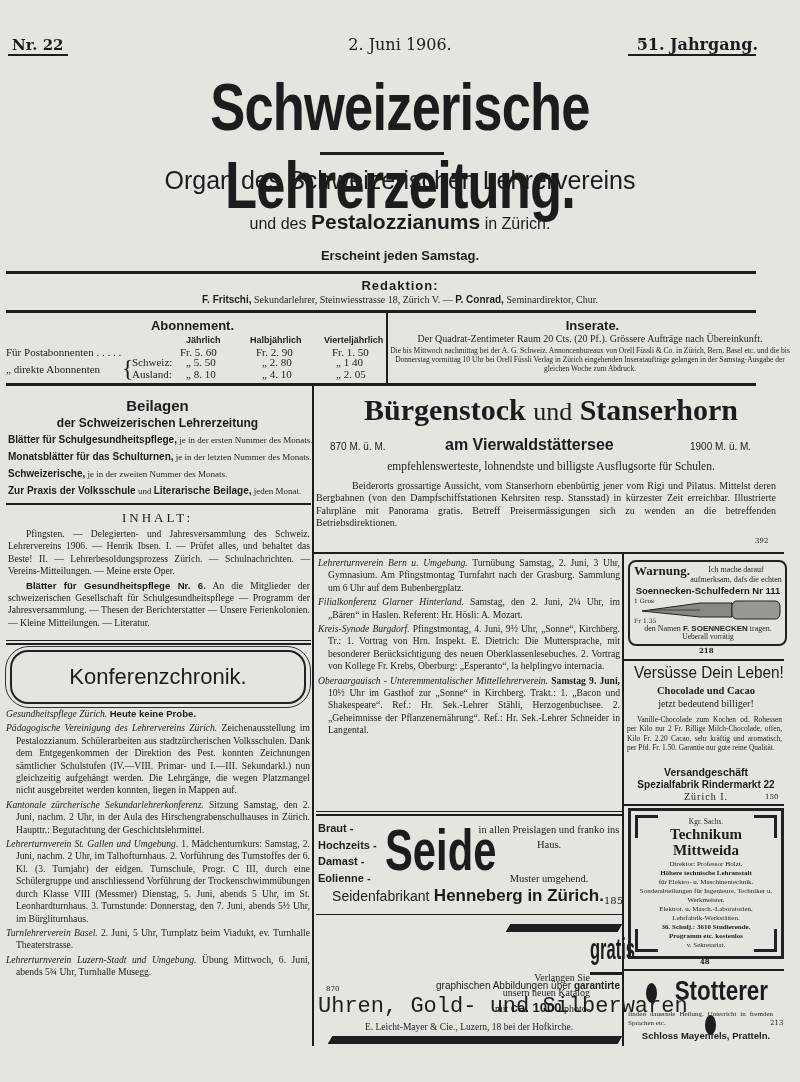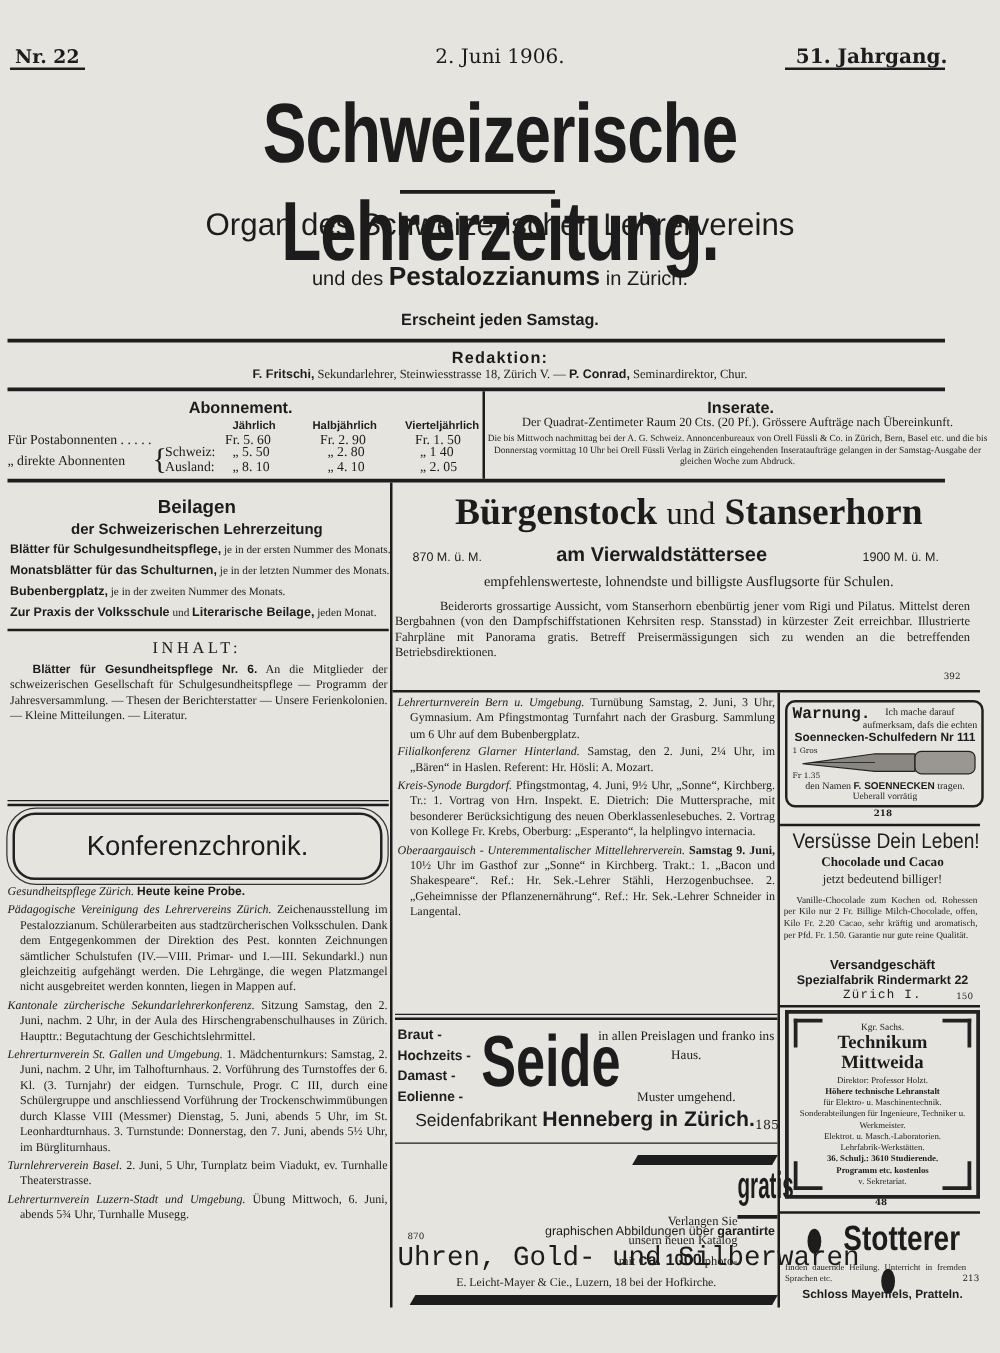--- a/index.html
+++ b/index.html
@@ -129,27 +129,28 @@
 <div class="abs" id="ins-title">Inserate.</div>
 <div class="abs" id="ins-line1">Der Quadrat-Zentimeter Raum 20 Cts. (20 Pf.). Grössere Aufträge nach Übereinkunft.</div>
 <div class="abs" id="ins-line2">Die bis Mittwoch nachmittag bei der A. G. Schweiz. Annoncenbureaux von Orell Füssli &amp; Co. in Zürich, Bern, Basel etc. und die bis Donnerstag vormittag 10 Uhr bei Orell Füssli Verlag in Zürich eingehenden Inserataufträge gelangen in der Samstag-Ausgabe der gleichen Woche zum Abdruck.</div>
 
 <div class="rule" style="left:6px;top:383px;width:750px;height:3px;"></div>
 
 <div class="abs" id="beil-title">Beilagen</div>
 <div class="abs" id="beil-sub">der Schweizerischen Lehrerzeitung</div>
 <div class="beil-item" style="top:434px;"><b>Blätter für Schulgesundheitspflege,</b> <span>je in der ersten Nummer des Monats.</span></div>
 <div class="beil-item" style="top:451px;"><b>Monatsblätter für das Schulturnen,</b> <span>je in der letzten Nummer des Monats.</span></div>
-<div class="beil-item" style="top:468px;"><b>Bubenbergplatz,</b> <span>je in der zweiten Nummer des Monats.</span></div>
+<div class="beil-item" style="top:468px;"><b>Schweizerische,</b> <span>je in der zweiten Nummer des Monats.</span></div>
 <div class="beil-item" style="top:485px;"><b>Zur Praxis der Volksschule</b> <span>und</span> <b>Literarische Beilage,</b> <span>jeden Monat.</span></div>
 
 <div class="rule" style="left:6px;top:503px;width:305px;height:2px;"></div>
 
 <div class="abs" id="inhalt-title">INHALT:</div>
 <div class="para" style="left:8px;top:528px;width:302px;">
+  <div style="text-indent:18px;">Pfingsten. — Delegierten- und Jahresversammlung des Schweiz. Lehrervereins 1906. — Henrik Ibsen. I. — Prüfet alles, und behaltet das Beste! II. — Lehrerbesoldungsprozess Zürich. — Schulnachrichten. — Vereins-Mitteilungen. — Meine erste Oper.</div>
   <div style="text-indent:18px;margin-top:2px;"><b class="sans">Blätter für Gesundheitspflege Nr. 6.</b> <span>An die Mitglieder der schweizerischen Gesellschaft für Schulgesundheitspflege — Programm der Jahresversammlung. — Thesen der Berichterstatter — Unsere Ferienkolonien. — Kleine Mitteilungen. — Literatur.</span></div>
 </div>
 <div class="rule" style="left:6px;top:640px;width:305px;height:1px;"></div>
 <div class="rule" style="left:6px;top:643px;width:305px;height:2px;"></div>
 
 <div class="abs" id="konf-box">
   <span id="konf-title">Konferenzchronik.</span>
 </div>
 
 <div class="para" style="left:6px;top:708px;width:304px;">
@@ -213,21 +214,21 @@
 </div>
 <div class="abs" style="left:590px;top:932px;font-size:30px;font-weight:bold;font-family:'Liberation Sans',sans-serif;transform:scaleX(0.55);transform-origin:left top;">gratis</div>
 <div class="rule" style="left:590px;top:972px;width:32px;height:3px;"></div>
 <div class="abs" style="left:326px;top:985px;font-size:7px;">870</div>
 <div class="abs" style="left:415px;top:980px;width:205px;text-align:right;font-size:10px;font-family:Liberation Sans, sans-serif;"><span>graphischen Abbildungen über</span> <b>garantirte</b></div>
 <div class="abs" style="left:318px;top:994px;width:302px;text-align:center;font-size:22px;font-family:Liberation Mono, monospace;white-space:nowrap;">Uhren, Gold- und Silberwaren</div>
 <div class="abs" style="left:318px;top:1022px;width:302px;text-align:center;font-size:9.5px;font-family:'Liberation Serif',serif;">E. Leicht-Mayer &amp; Cie., Luzern, 18 bei der Hofkirche.</div>
 <div class="rule" style="left:330px;top:1036px;width:290px;height:8px;transform:skewX(-30deg);"></div>
 
 <div class="abs" id="warn-box"></div>
-<div class="abs" style="left:634px;top:563px;font-size:13px;font-weight:bold;font-family:Liberation Mono, monospace;">Warnung.</div>
+<div class="abs" style="left:634px;top:563px;font-size:13px;font-weight:bold;font-family:Liberation Serif, serif;">Warnung.</div>
 <div class="abs" style="left:690px;top:565px;width:92px;font-size:8px;line-height:10px;text-align:center;font-family:'Liberation Serif',serif;">Ich mache darauf aufmerksam, dafs die echten</div>
 <div class="abs" style="left:633px;top:585px;width:150px;text-align:center;font-size:9.5px;font-weight:bold;font-family:'Liberation Sans',sans-serif;white-space:nowrap;">Soennecken-Schulfedern Nr 111</div>
 <div class="abs" style="left:634px;top:597px;font-size:6px;">1 Gros</div>
 <svg class="abs" style="left:640px;top:597px;" width="142" height="24" viewBox="0 0 142 24">
   <path d="M2 14 L60 6 L92 6 L92 20 L60 20 Z" fill="#8a8782" stroke="#222" stroke-width="1"></path>
   <rect x="92" y="4" width="48" height="18" rx="5" fill="#9a9792" stroke="#222"></rect>
   <line x1="10" y1="13" x2="60" y2="13" stroke="#222" stroke-width="0.7"></line>
 </svg>
 <div class="abs" style="left:634px;top:617px;font-size:6px;">Fr 1.35</div>
 <div class="abs" style="left:633px;top:624px;width:150px;text-align:center;font-size:8px;white-space:nowrap;font-family:'Liberation Serif',serif;"><span>den Namen</span> <b class="sans">F. SOENNECKEN</b> <span>tragen.</span></div>
@@ -236,21 +237,21 @@
 <div class="rule" style="left:624px;top:659px;width:160px;height:2px;"></div>
 
 <div class="abs" style="left:626px;top:663px;width:160px;text-align:center;font-size:17px;font-family:'Liberation Sans',sans-serif;white-space:nowrap;transform:scaleX(0.9);">Versüsse Dein Leben!</div>
 <div class="abs" style="left:626px;top:685px;width:160px;text-align:center;font-size:10.5px;font-weight:bold;font-family:'Liberation Serif',serif;">Chocolade und Cacao</div>
 <div class="abs" style="left:626px;top:698px;width:160px;text-align:center;font-size:10px;font-family:'Liberation Serif',serif;">jetzt bedeutend billiger!</div>
 <div class="para" style="left:627px;top:715px;width:155px;font-size:7.4px;line-height:9.4px;">
   <div style="text-indent:10px;">Vanille-Chocolade zum Kochen od. Rohessen per Kilo nur 2 Fr. Billige Milch-Chocolade, offen, Kilo Fr. 2.20 Cacao, sehr kräftig und aromatisch, per Pfd. Fr. 1.50. Garantie nur gute reine Qualität.</div>
 </div>
 <div class="abs" style="left:626px;top:766px;width:160px;text-align:center;font-size:10.5px;font-weight:bold;font-family:'Liberation Sans',sans-serif;">Versandgeschäft</div>
 <div class="abs" style="left:626px;top:779px;width:160px;text-align:center;font-size:10px;font-weight:bold;font-family:'Liberation Sans',sans-serif;white-space:nowrap;">Spezialfabrik Rindermarkt 22</div>
-<div class="abs" style="left:626px;top:791px;width:160px;text-align:center;font-size:10px;font-family:Liberation Mono, monospace;letter-spacing:1px;">Zürich I.</div>
+<div class="abs" style="left:626px;top:791px;width:160px;text-align:center;font-size:10px;font-family:Liberation Serif, serif;letter-spacing:1px;">Zürich I.</div>
 <div class="abs" style="left:765px;top:793px;font-size:7px;">150</div>
 <div class="rule" style="left:624px;top:804px;width:160px;height:2px;"></div>
 
 <div class="abs" id="tech-box">
   <div class="tech-corner" style="left:4px;top:4px;border-right:none;border-bottom:none;"></div>
   <div class="tech-corner" style="right:4px;top:4px;border-left:none;border-bottom:none;"></div>
   <div class="tech-corner" style="left:4px;bottom:4px;border-right:none;border-top:none;"></div>
   <div class="tech-corner" style="right:4px;bottom:4px;border-left:none;border-top:none;"></div>
 </div>
 <div class="abs" style="left:628px;top:817px;width:156px;text-align:center;font-size:7.5px;font-family:'Liberation Serif',serif;">Kgr. Sachs.</div>

